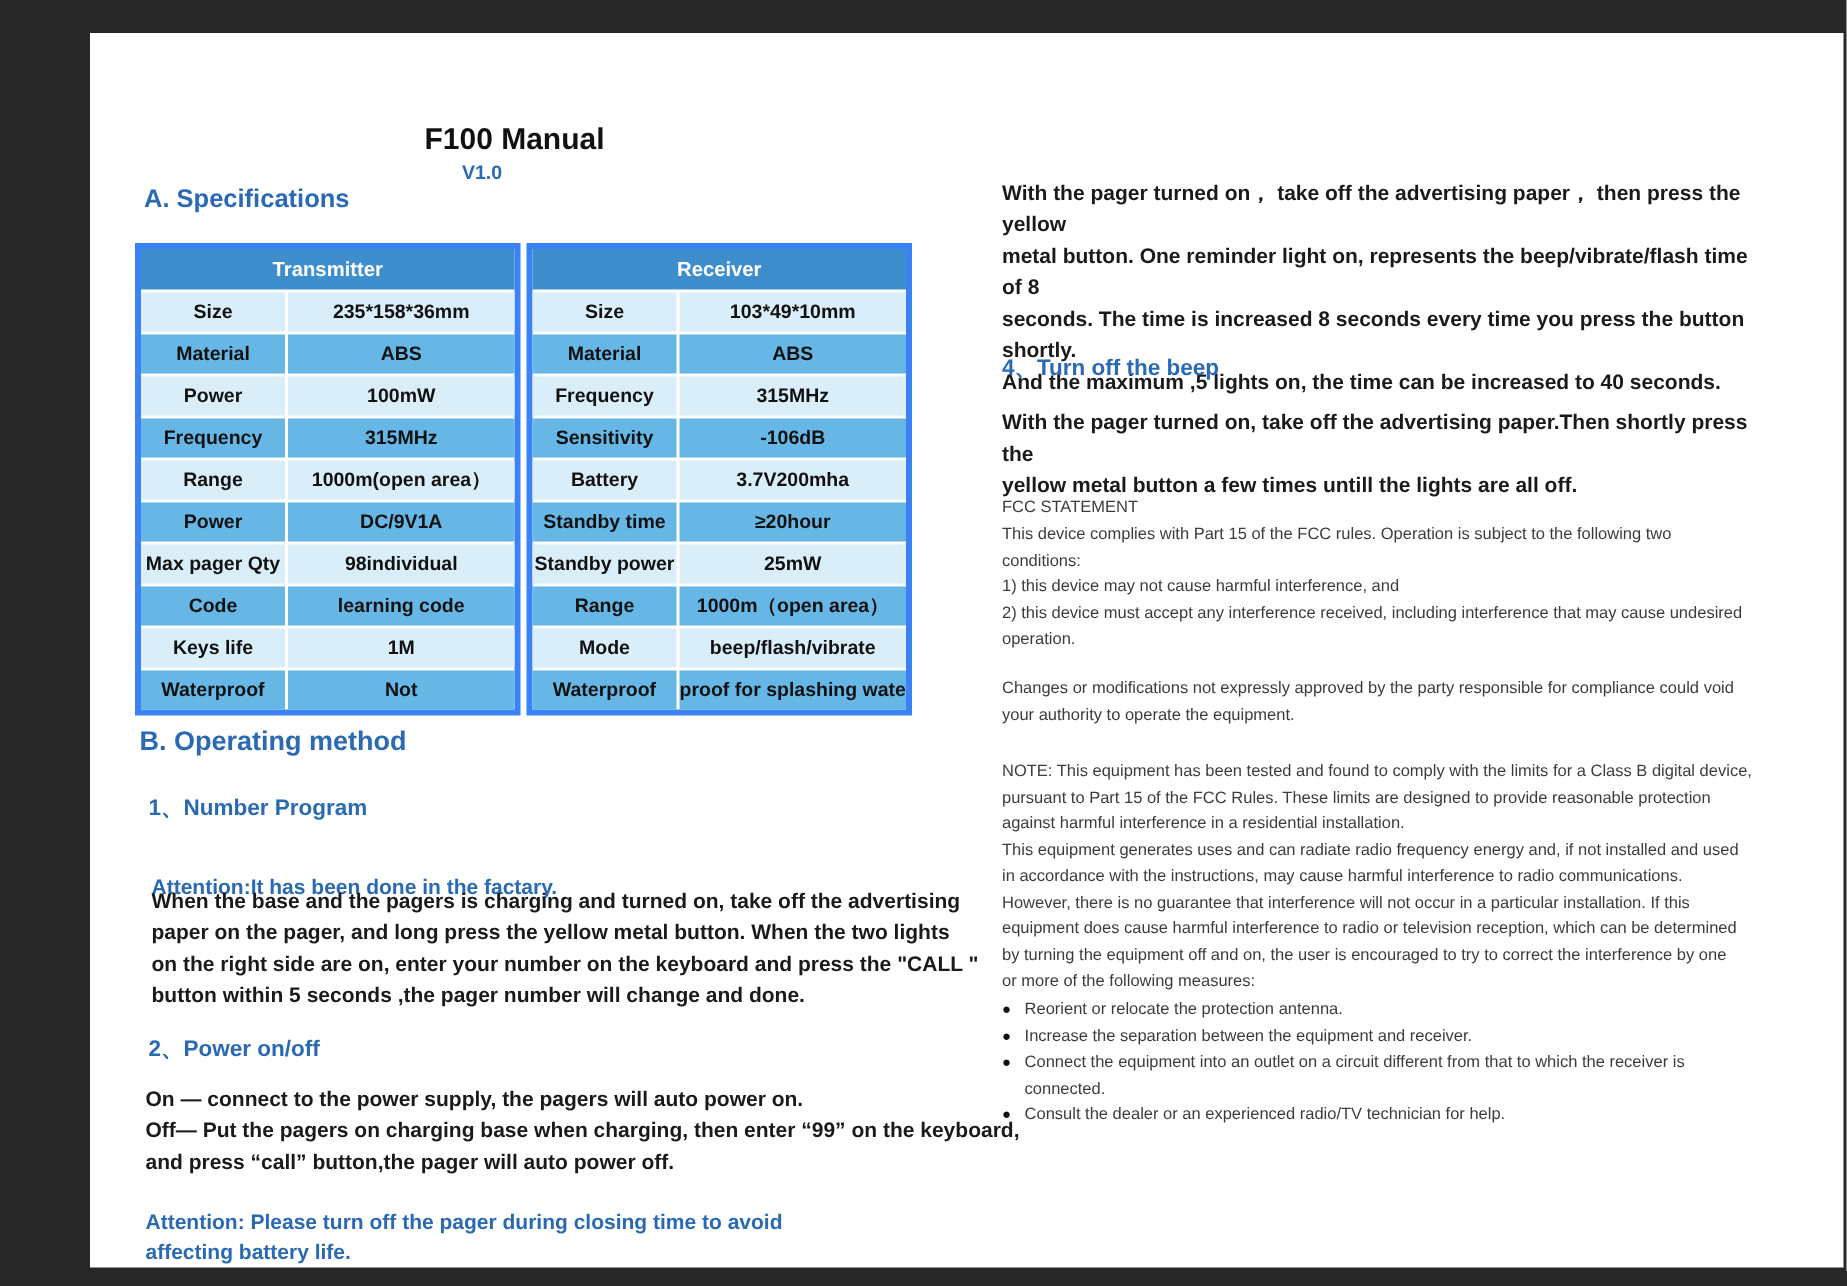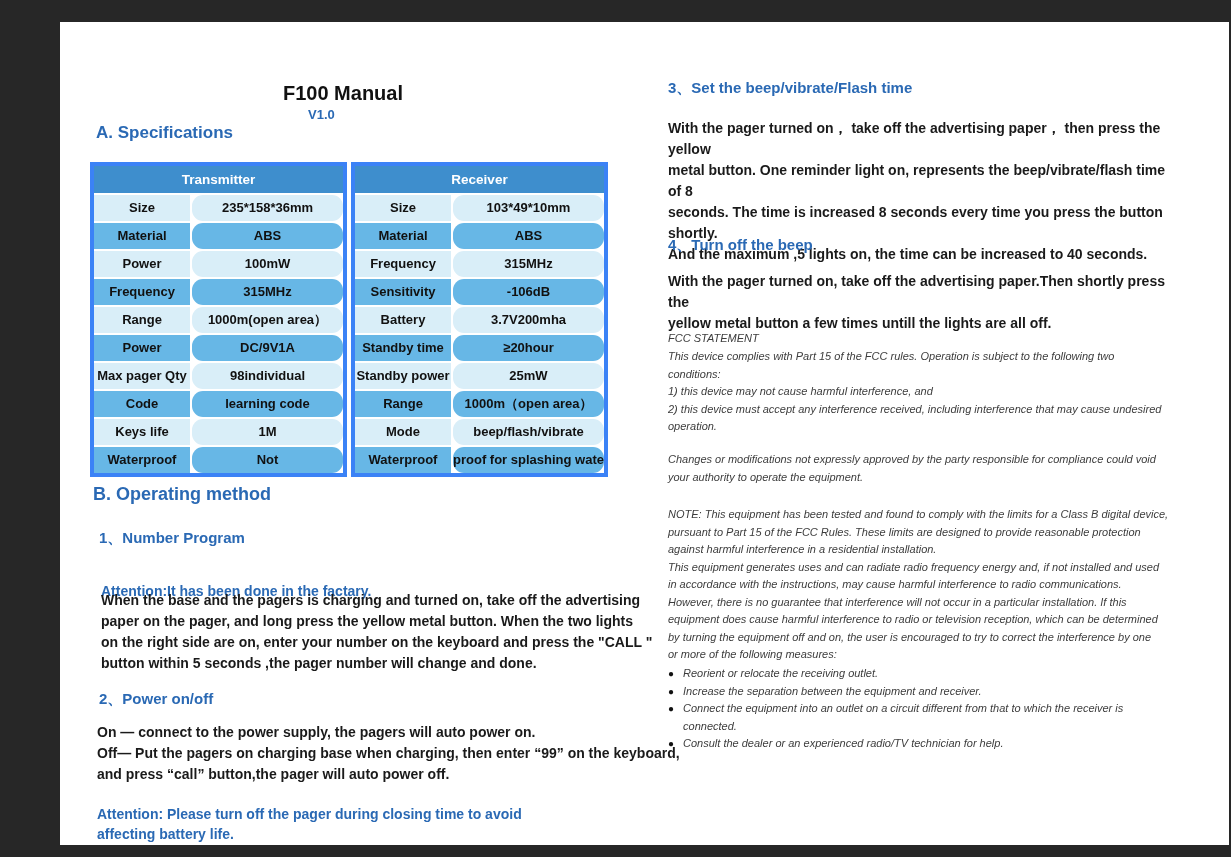--- a/index.html
+++ b/index.html
@@ -40,25 +40,25 @@
     margin-bottom:2px;
   }
   .spec-row { display:flex; gap:2px; margin-bottom:2px; }
   .spec-row:last-child { margin-bottom:0; }
   .spec-cell {
     height:26px; line-height:26px; text-align:center;
     font-size:13px; font-weight:bold; color:#111;
     overflow:hidden; white-space:nowrap;
   }
   .cell-label { width:96px; flex:none; }
-  .cell-value { flex:1;border-radius:11px; }
+  .cell-value { flex:1; }
   .row-light .spec-cell { background:#d9eef8; }
   .row-medium .spec-cell { background:#67b7e6; }
 
-  .fcc-text { font-size:11px; color:#3c3c3c; line-height:17.5px; font-weight:normal;font-style:italic; }
+  .fcc-text { font-size:11px; color:#3c3c3c; line-height:17.5px; font-weight:normal; }
   .fcc-title { font-weight:normal; }
   .bullet-list { width:505px; }
   .bullet-item { display:flex; gap:9px; line-height:17.5px; }
   .bullet-dot { font-size:10px; flex:none; color:#111; }
   .bullet-text { flex:1; }
 </style>
 </head>
 <body>
 
 <div id="page">
@@ -168,21 +168,20 @@
 on the right side are on, enter your number on the keyboard and press the "CALL "
 button within 5 seconds ,the pager number will change and done.</div>
 
   <div class="abs h-sub" style="left:39px; top:668px;">2、Power on/off</div>
   <div class="abs body-text pre" style="left:37px; top:700px; width:620px;">On — connect to the power supply, the pagers will auto power on.
 Off— Put the pagers on charging base when charging, then enter “99” on the keyboard,
 and press “call” button,the pager will auto power off.</div>
   <div class="abs attention pre" style="left:37px; top:765px; width:560px;">Attention: Please turn off the pager during closing time to avoid
 affecting battery life.</div>
 
-  <div class="abs h-sub" style="left:608px; top:57px;">3、Set the beep/vibrate/Flash time</div>
   <div class="abs body-text pre" style="left:608px; top:96px; width:510px;">With the pager turned on， take off the advertising paper， then press the yellow
 metal button. One reminder light on, represents the beep/vibrate/flash time of 8
 seconds. The time is increased 8 seconds every time you press the button shortly.
 And the maximum ,5 lights on, the time can be increased to 40 seconds.</div>
 
   <div class="abs h-sub" style="left:608px; top:214px;">4、Turn off the beep</div>
   <div class="abs body-text pre" style="left:608px; top:249px; width:510px;">With the pager turned on, take off the advertising paper.Then shortly press the
 yellow metal button a few times untill the lights are all off.</div>
 
   <div class="abs fcc-text fcc-title" style="left:608px; top:308px;">FCC STATEMENT</div>
@@ -201,21 +200,21 @@
 This equipment generates uses and can radiate radio frequency energy and, if not installed and used
 in accordance with the instructions, may cause harmful interference to radio communications.
 However, there is no guarantee that interference will not occur in a particular installation. If this
 equipment does cause harmful interference to radio or television reception, which can be determined
 by turning the equipment off and on, the user is encouraged to try to correct the interference by one
 or more of the following measures:</div>
 
   <div class="abs bullet-list fcc-text" style="left:608px; top:643px;">
     <div class="bullet-item">
       <span class="bullet-dot">●</span>
-      <span class="bullet-text pre">Reorient or relocate the receiving outlet.</span>
+      <span class="bullet-text pre">Reorient or relocate the protection antenna.</span>
     </div>
     <div class="bullet-item">
       <span class="bullet-dot">●</span>
       <span class="bullet-text pre">Increase the separation between the equipment and receiver.</span>
     </div>
     <div class="bullet-item">
       <span class="bullet-dot">●</span>
       <span class="bullet-text pre">Connect the equipment into an outlet on a circuit different from that to which the receiver is
 connected.</span>
     </div>

